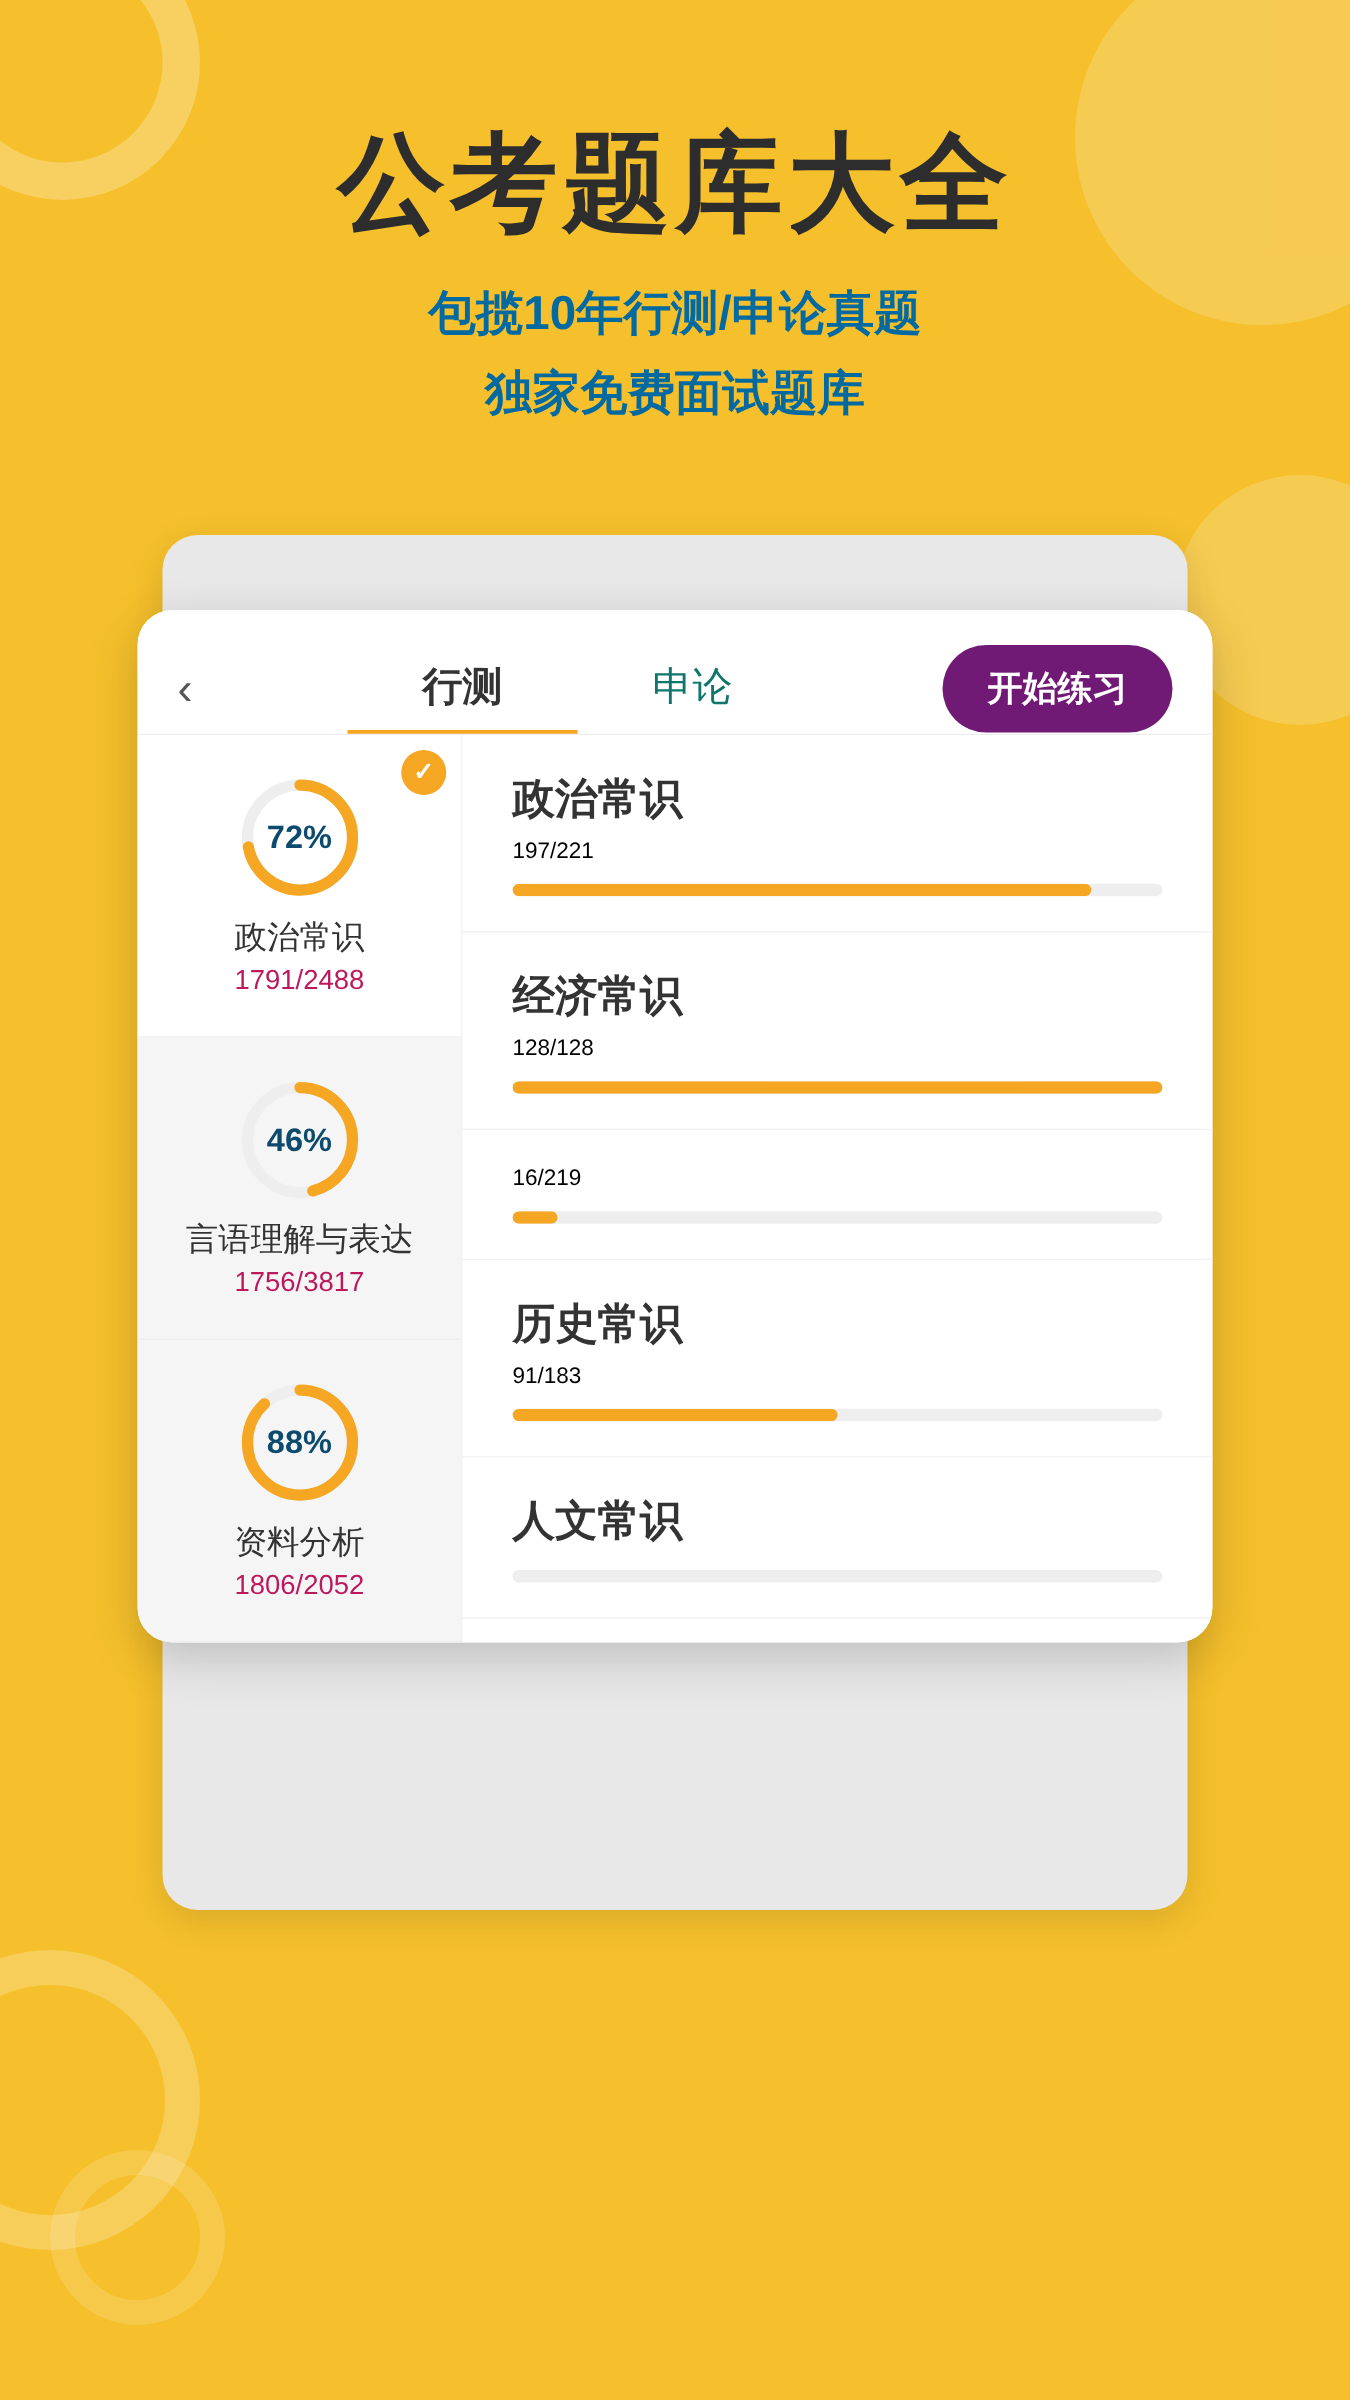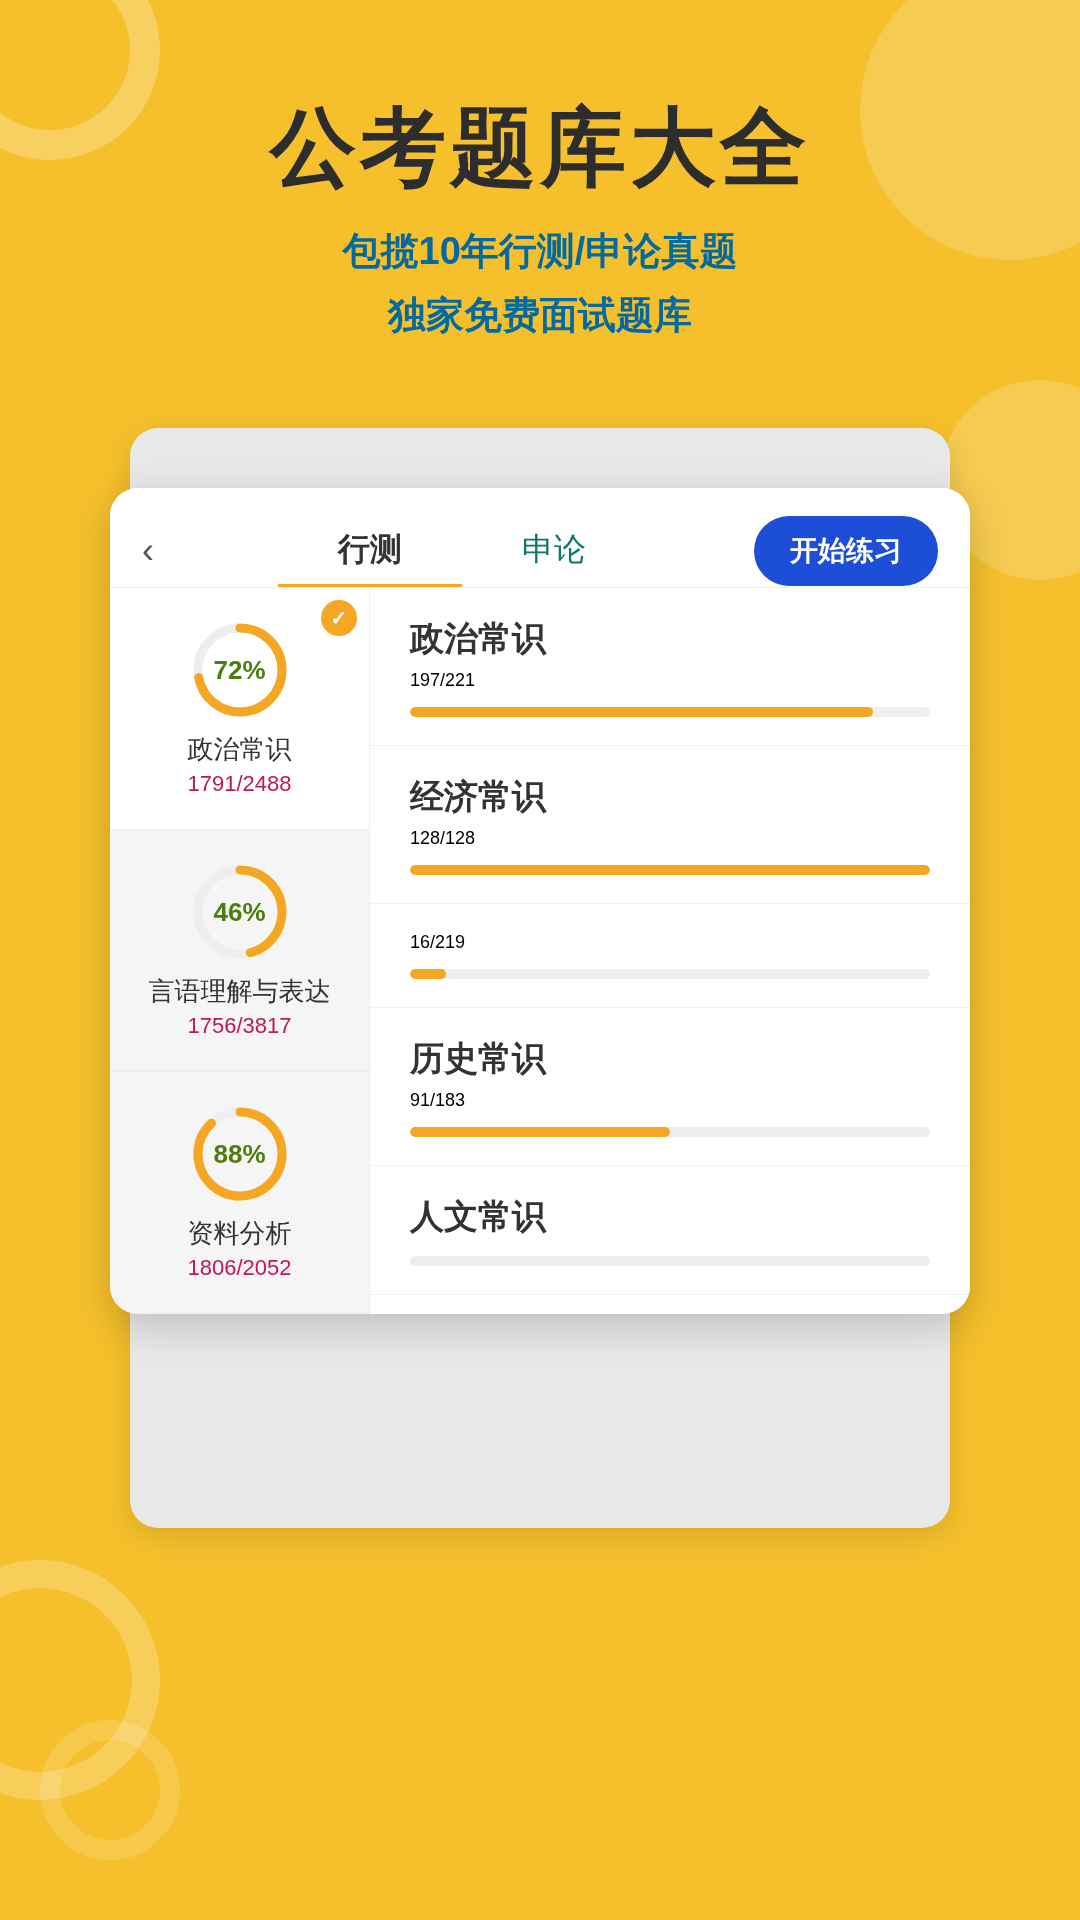--- a/index.html
+++ b/index.html
@@ -144,21 +144,21 @@
       padding: 12px 60px;
       border-bottom: 3px solid transparent;
       cursor: pointer;
     }
     .tab.active {
       color: #333;
       border-bottom: 3px solid #F5A623;
       font-weight: 600;
     }
     .start-btn {
-      background: #1d4ed8;
+      background: #701a75;
       color: #fff;
       border: none;
       border-radius: 40px;
       font-size: 28px;
       padding: 16px 36px;
       cursor: pointer;
       font-weight: 600;
       white-space: nowrap;
     }
 
@@ -214,21 +214,21 @@
     .progress-circle svg {
       transform: rotate(-90deg);
     }
     .progress-text {
       position: absolute;
       top: 50%;
       left: 50%;
       transform: translate(-50%, -50%);
       font-size: 26px;
       font-weight: 700;
-      color: #4d7c0f;
+      color: #0c4a6e;
     }
     .sidebar-label {
       font-size: 26px;
       color: #333;
       margin-top: 12px;
       font-weight: 500;
     }
     .sidebar-count {
       font-size: 22px;
       color: #be185d;

